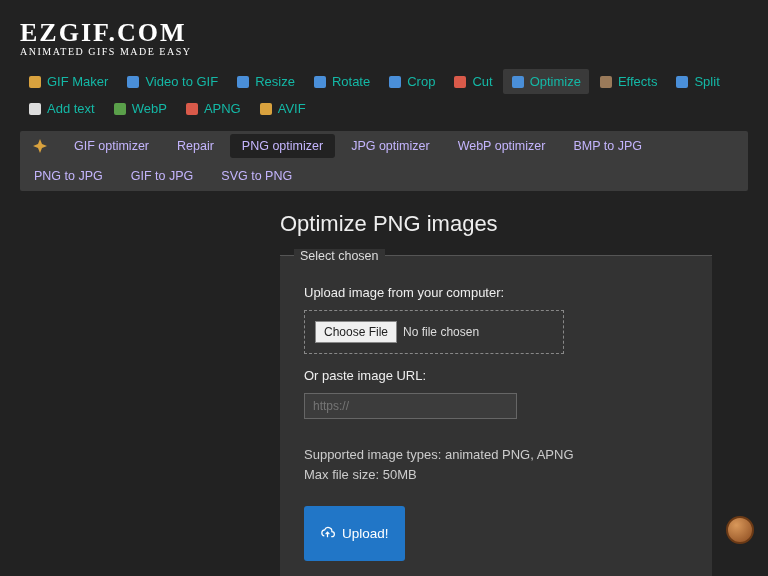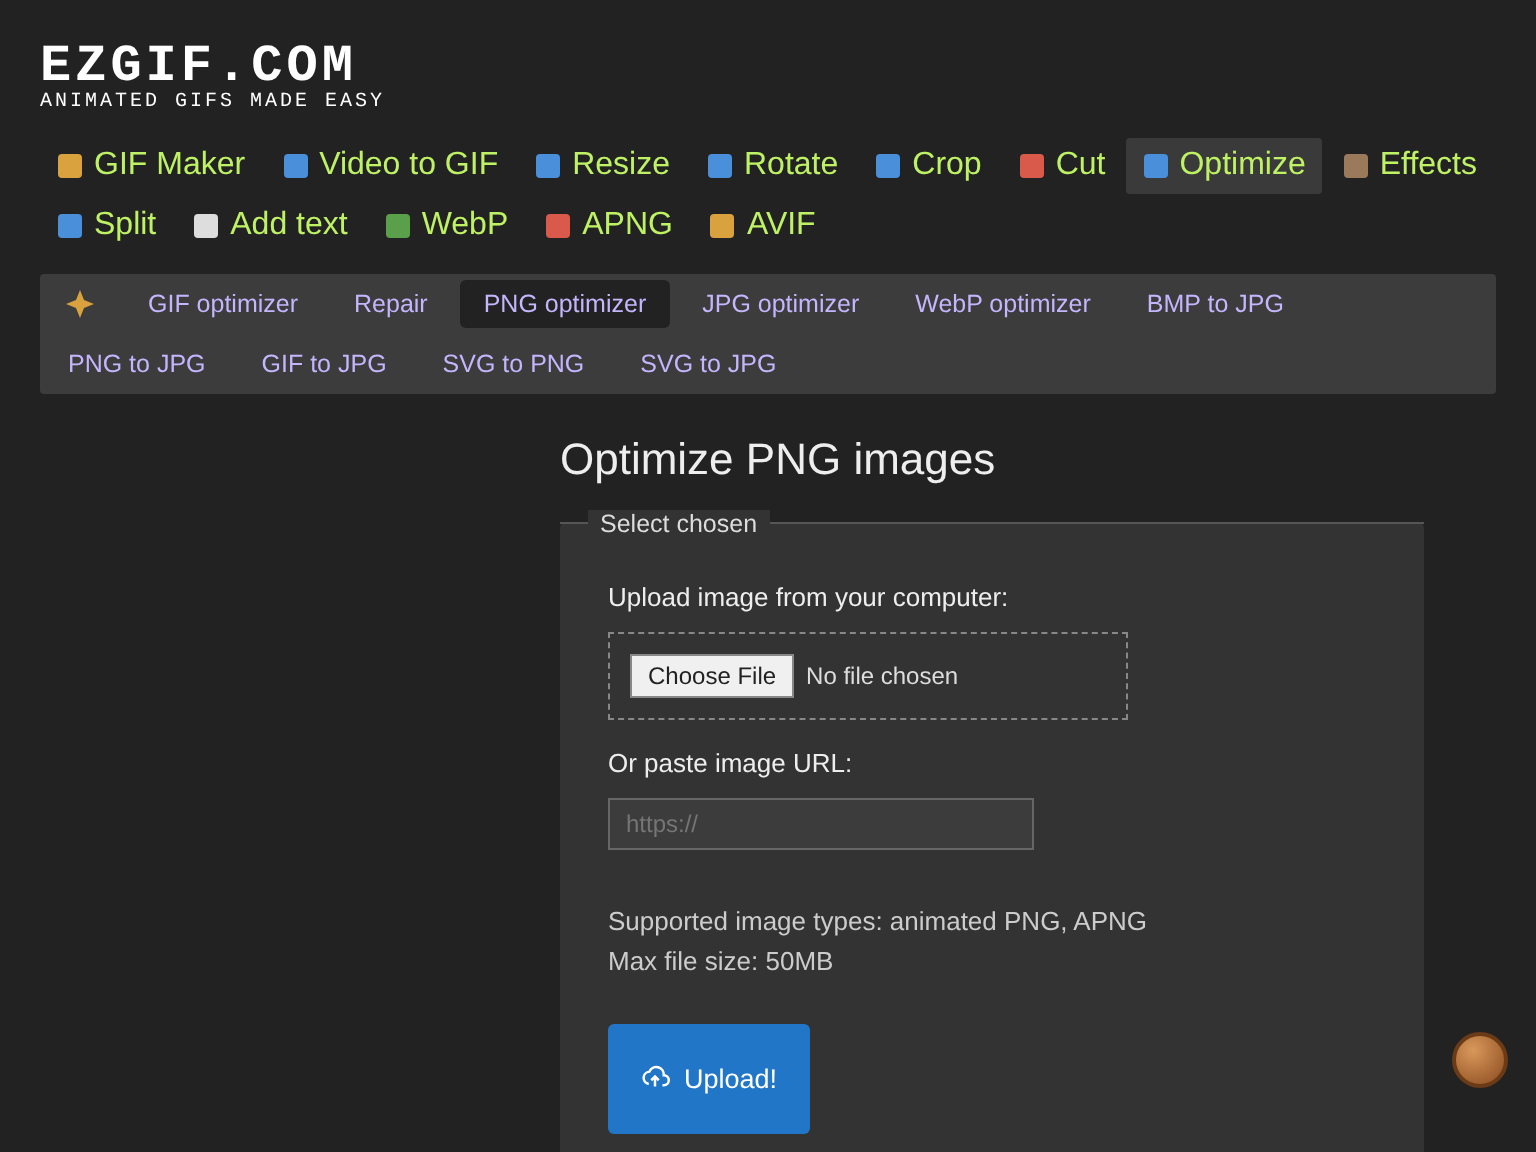--- a/index.html
+++ b/index.html
@@ -1,22 +1,22 @@
 <!DOCTYPE html>
 <html><head>
 <meta charset="utf-8">
 <style>
 * { margin: 0; padding: 0; box-sizing: border-box; }
 body { background: #222; color: #ddd; font-family: Arial, Helvetica, sans-serif; font-size: 13px; width: 768px; height: 576px; overflow: hidden; position: relative; }
 .header { padding: 18px 20px 8px; }
-.logo { font-family: Liberation Mono, monospace; color: #fff; letter-spacing: 1px; }
+.logo { font-family: Liberation Serif, serif; color: #fff; letter-spacing: 1px; }
 .logo-main { font-size: 26px; font-weight: bold; letter-spacing: 2px; }
 .logo-sub { font-size: 10px; letter-spacing: 1.5px; margin-top: -2px; }
 .nav-primary { padding: 4px 20px 6px; display: flex; flex-wrap: wrap; gap: 2px; align-items: center; }
-.nav-item { display: inline-flex; align-items: center; gap: 5px; padding: 5px 8px; color: #bef264; cursor: pointer; font-size: 16px; border-radius: 2px; justify-content: center; }
+.nav-item { display: inline-flex; align-items: center; gap: 5px; padding: 5px 8px; color: #14b8a6; cursor: pointer; font-size: 13px; border-radius: 2px; justify-content: center; }
 .nav-item.active { background: #3a3a3a; }
 .nav-icon { width: 14px; height: 14px; display: inline-block; }
 .subnav { background: #3c3c3c; margin: 4px 20px 0; padding: 0; display: flex; flex-wrap: wrap; border-radius: 2px; }
 .subnav-item { padding: 8px 14px; color: #c4b5fd; cursor: pointer; font-size: 12.5px; }
 .subnav-item.active { background: #222; border-radius: 3px; margin: 3px 2px; padding: 5px 12px; }
 .subnav-item.icon-only { padding: 6px 12px; display: flex; align-items: center; }
 .main { padding: 20px 0 0 280px; }
 .page-title { font-size: 22px; font-weight: normal; color: #eee; margin-bottom: 18px; }
 .panel { background: #333; border-radius: 3px; padding: 0 0 24px; width: 432px; position: relative; }
 .fieldset-label { background: #333; position: relative; top: -8px; left: 14px; padding: 0 6px; font-size: 12.5px; color: #ddd; display: inline-block; }
@@ -131,21 +131,20 @@
     </div>
     <div class="subnav-item">GIF optimizer</div>
     <div class="subnav-item">Repair</div>
     <div class="subnav-item active">PNG optimizer</div>
     <div class="subnav-item">JPG optimizer</div>
     <div class="subnav-item">WebP optimizer</div>
     <div class="subnav-item">BMP to JPG</div>
     <div class="subnav-item">PNG to JPG</div>
     <div class="subnav-item">GIF to JPG</div>
     <div class="subnav-item">SVG to PNG</div>
-    <div class="subnav-item">SVG to JPG</div>
   </div>
 
 <div class="main">
   <h1 class="page-title">Optimize PNG images</h1>
   <div class="panel">
     <fieldset>
       <span class="fieldset-label">Select chosen</span>
     </fieldset>
     <div class="panel-inner">
       <div class="field-label">Upload image from your computer:</div>

